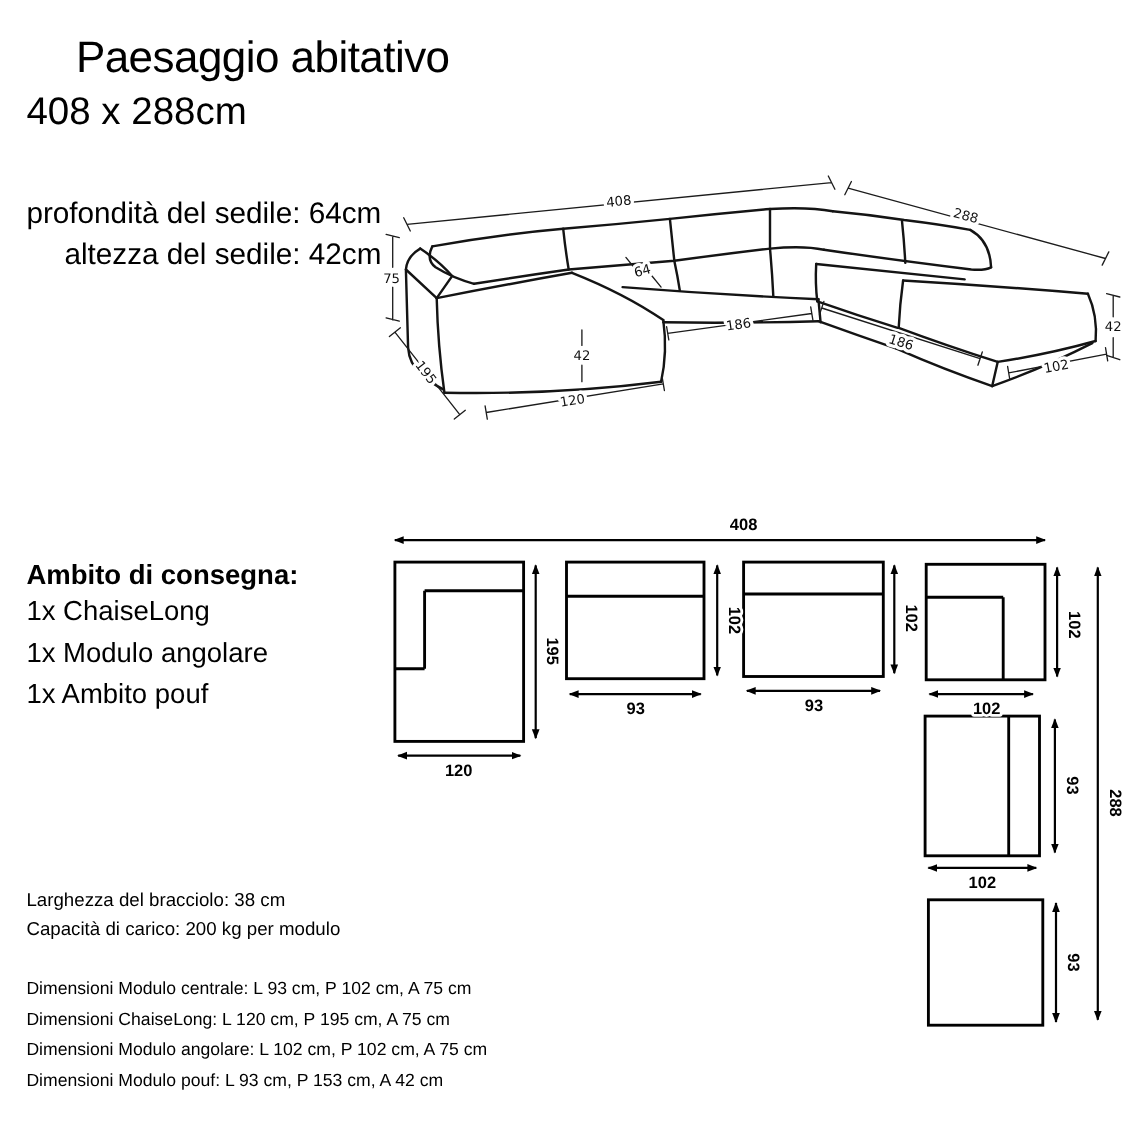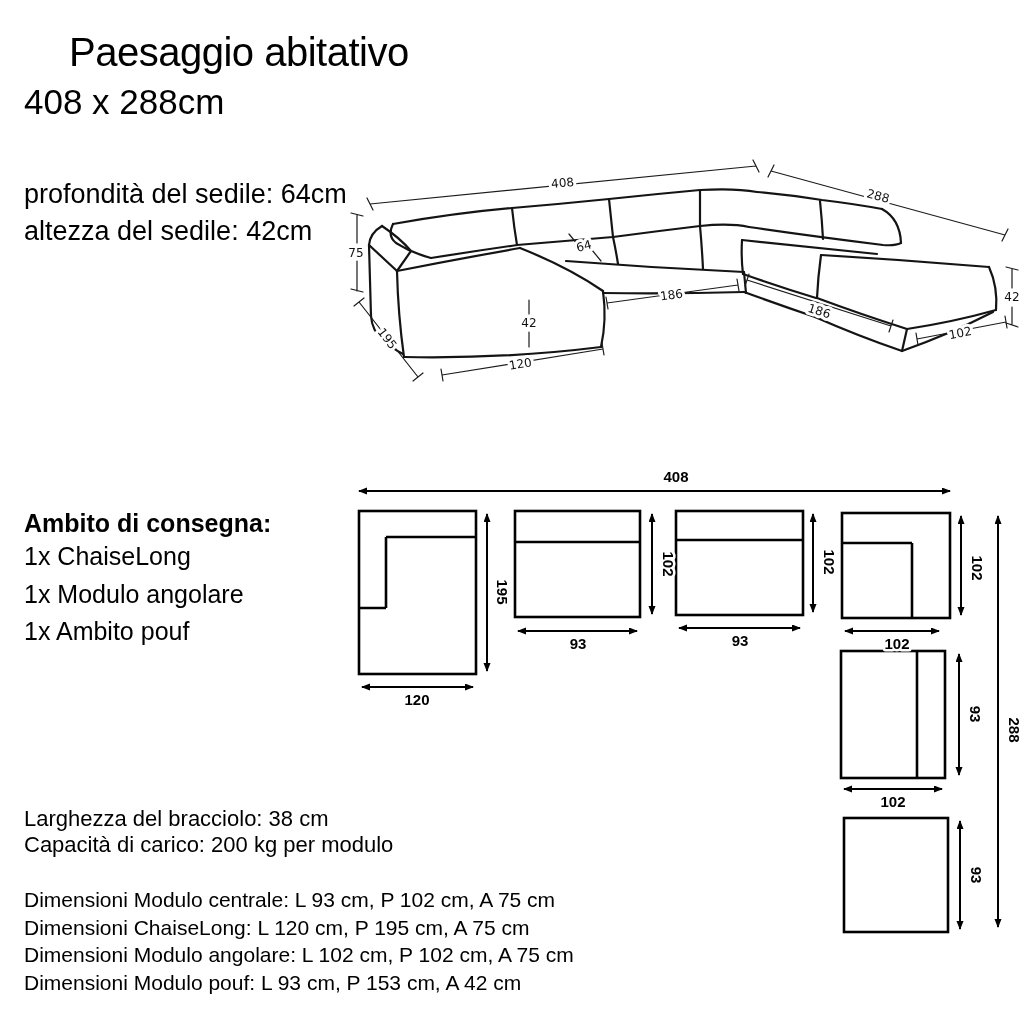--- a/index.html
+++ b/index.html
@@ -3,26 +3,26 @@
 <meta charset="utf-8">
 <style>
   html,body{margin:0;padding:0;}
   body{
     width:1024px;height:1024px;position:relative;background:#fff;
     font-family:"Liberation Sans","DejaVu Sans",sans-serif;color:#000;overflow:hidden;
   }
   .abs{position:absolute;}
   #title{left:24px;top:28px;font-size:40px;line-height:48px;font-weight:400;letter-spacing:-0.5px;margin-left:45px;}
   #subtitle{left:24px;top:84px;font-size:35px;line-height:36px;font-weight:400;}
-  #seat-specs{left:24px;top:176px;font-size:27px;line-height:37px;font-weight:400;}
+  #seat-specs{left:24px;top:176px;font-size:27px;line-height:37px;font-weight:400;text-align:right;}
   #delivery{left:24px;top:470px;font-size:25px;margin-top:38px;}
   #delivery .head{font-weight:700;line-height:30px;}
   #delivery .item{font-weight:400;line-height:37.5px;}
-  #footer-a{left:24px;top:806px;font-size:22px;line-height:26px;}
-  #footer-b{left:24px;top:886px;font-size:21px;line-height:27.5px;}
+  #footer-a{left:24px;top:806px;font-size:17px;line-height:26px;}
+  #footer-b{left:24px;top:886px;font-size:16px;line-height:27.5px;}
   svg{position:absolute;left:0;top:0;}
   .dimtxt{font-family:"DejaVu Sans",sans-serif;font-size:12px;font-weight:400;fill:#111;
           paint-order:stroke;stroke:#fff;stroke-width:6px;stroke-linejoin:round;}
   .plantxt{font-family:"Liberation Sans",sans-serif;font-size:15px;font-weight:700;fill:#000;
           paint-order:stroke;stroke:#fff;stroke-width:5px;stroke-linejoin:round;}
 </style>
 </head>
 <body>
 
 <div class="abs" id="title">Paesaggio abitativo</div>

